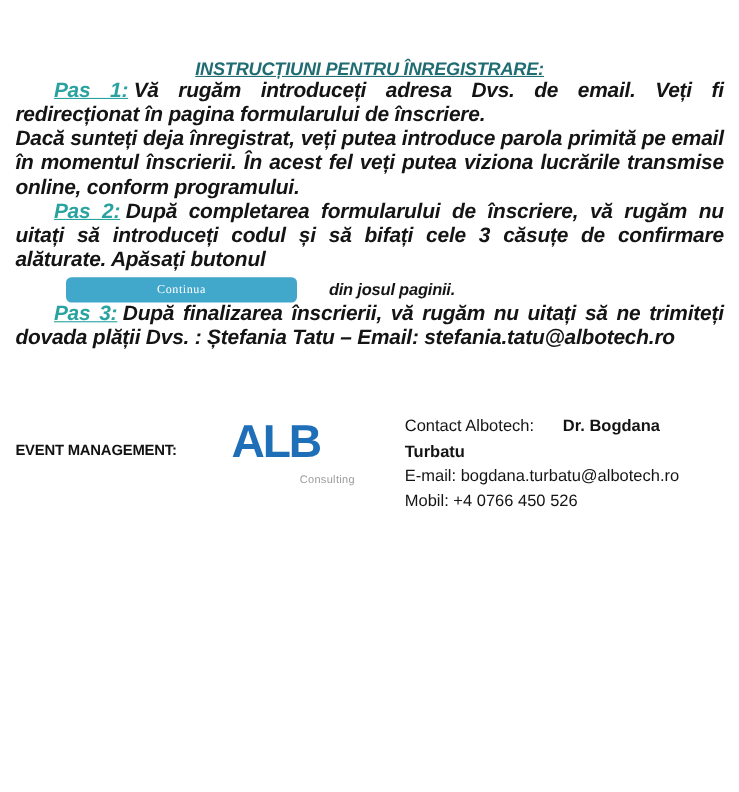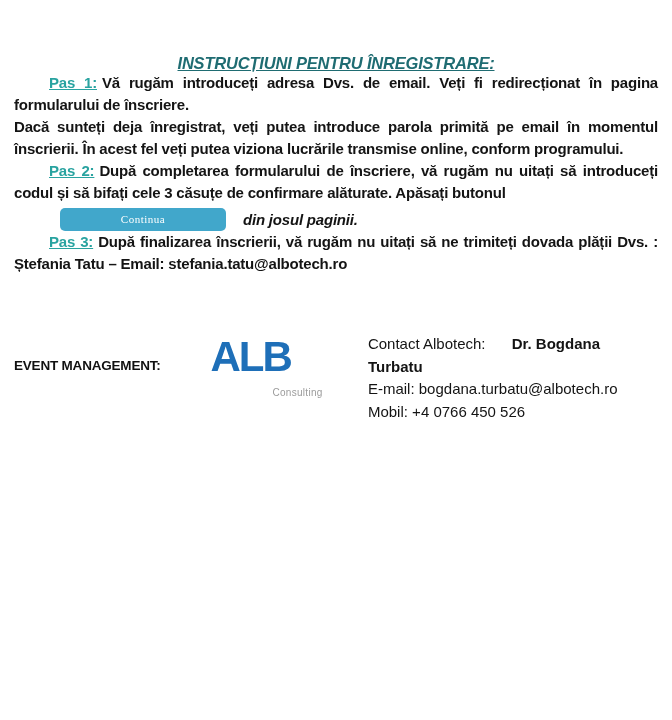--- a/index.html
+++ b/index.html
@@ -10,45 +10,45 @@
   .page{padding:0 14px;}
 
   .doc-title{
     margin:54px 0 0 0;text-align:center;
     font-size:16.5px;font-weight:bold;font-style:italic;
     color:#1F6C72;letter-spacing:-0.2px;line-height:18px;
   }
   .doc-title .u{text-decoration:underline;}
 
   p.body-par{
-    margin:0;font-size:15px;font-weight:bold;
+    margin:0;font-size:19px;font-weight:bold;font-style:italic;
     line-height:22px;text-align:justify;letter-spacing:-0.2px;color:#141414;
   }
   .indent{text-indent:35px;}
   .step-label{
     color:#29A3A0;text-decoration:underline;margin-right:5px;
   }
   .mt-step1{margin-top:6px;}
   .mt-reg{margin-top:6px;}
   .mt-step2{margin-top:14px;}
   .mt-conf{margin-top:22px;}
   .mt-step3{margin-top:18px;}
   .mt-help{margin-top:26px;}
 
   .button-row{
     display:flex;align-items:center;margin:3px 0 0 46px;height:24px;
   }
   .continua-btn{
-    width:166px;height:23px;background:#41A7CB;border-radius:5px;
+    width:210px;height:23px;background:#41A7CB;border-radius:5px;
     color:#ffffff;display:flex;align-items:center;justify-content:center;
     font-family:"Liberation Serif",serif;font-size:11px;font-style:normal;
     font-weight:normal;letter-spacing:0.5px;cursor:pointer;
   }
   .after-btn{
-    margin-left:17px;font-size:15px;font-weight:bold;font-style:italic;
+    margin-left:29px;font-size:15px;font-weight:bold;font-style:italic;
     letter-spacing:-0.2px;color:#141414;
   }
 
   .footer{
     display:flex;align-items:flex-start;margin-top:56px;
   }
   .em-label{
     font-size:13.5px;font-weight:bold;letter-spacing:-0.2px;
     width:181px;margin-top:27px;white-space:nowrap;
   }

